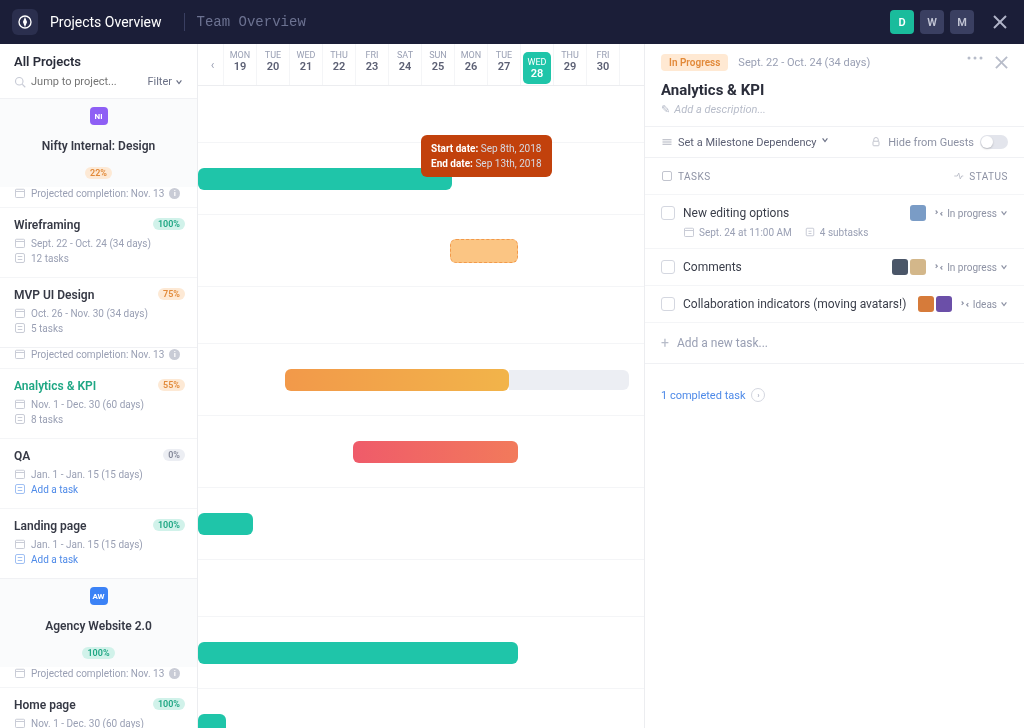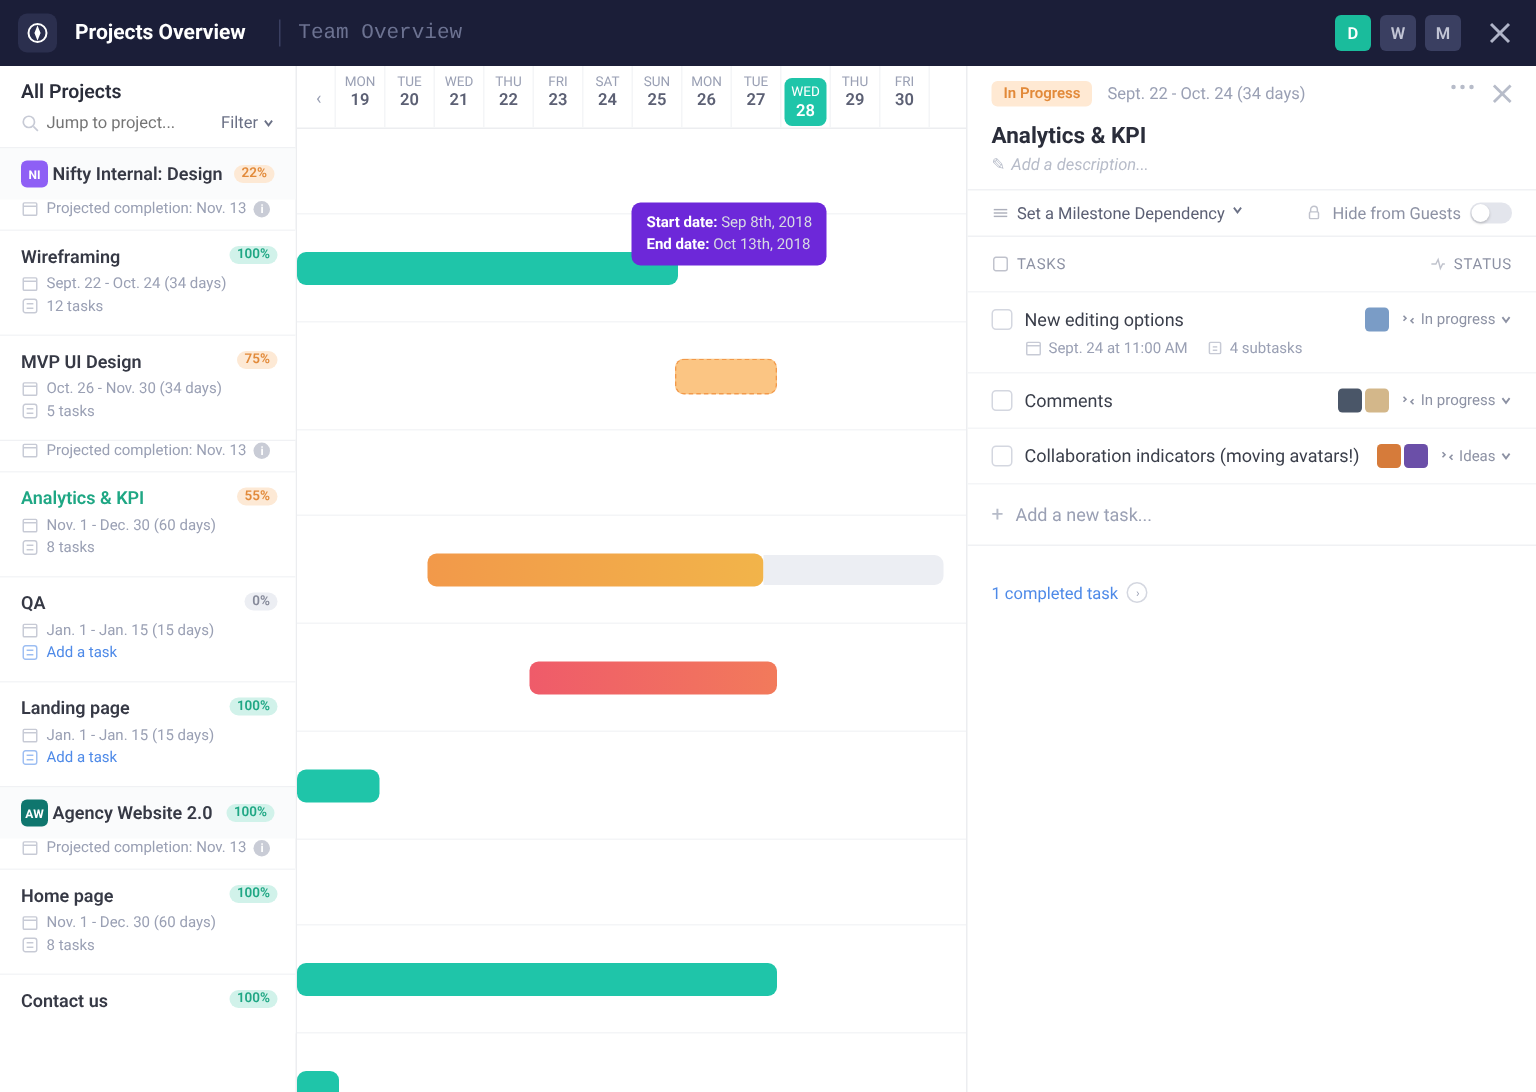--- a/index.html
+++ b/index.html
@@ -1,40 +1,40 @@
 <!DOCTYPE html>
 <html><head>
 <meta charset="utf-8">
 <style>
 * { margin: 0; padding: 0; box-sizing: border-box; font-family: -apple-system, BlinkMacSystemFont, "Segoe UI", Roboto, sans-serif; }
 body { background: #f6f7f9; width: 1024px; height: 728px; overflow: hidden; font-size: 12px; color: #3a3e4a; }
 .topbar { height: 44px; background: #1b1e38; display: flex; align-items: center; padding: 0 12px; color: #fff; }
 .logo-box { width: 26px; height: 26px; background: #2b2f4e; border-radius: 6px; display: flex; align-items: center; justify-content: center; margin-right: 12px; }
-.nav-title-active { font-weight: 700; font-size: 14px; margin-right: 10px; }
+.nav-title-active { font-weight: 400; font-size: 14px; margin-right: 10px; }
 .nav-title-inactive { font-weight: 500; font-size: 14px; color: #6c7291; font-family: Liberation Mono, monospace; }
 .nav-divider { width: 1px; height: 18px; background: #3a3f61; margin: 0 12px; }
 .nav-right { margin-left: auto; display: flex; align-items: center; gap: 6px; }
 .avatar-box { width: 24px; height: 24px; border-radius: 4px; display: flex; align-items: center; justify-content: center; font-size: 11px; font-weight:600; color:#fff;}
 .avatar-d { background: #1abc9c; }
 .avatar-w { background: #3a3f61; color:#c2c5d5;}
 .avatar-m { background: #3a3f61; color:#c2c5d5;}
 .close-x { width: 24px; height: 24px; display: flex; align-items: center; justify-content: center; margin-left: 8px; cursor: pointer; color:#b0b4c8;}
 .content { display: flex; height: calc(728px - 44px); }
 .sidebar { width: 198px; background: #fff; border-right: 1px solid #ecedf0; display: flex; flex-direction: column; }
 .sidebar-header { padding: 10px 14px 6px; }
 .sidebar-title { font-weight: 600; font-size: 13px; color: #2a2d3a; }
 .sidebar-search-row { display: flex; align-items: center; justify-content: space-between; padding: 0 14px 10px; font-size: 11px; color: #9aa0b4; }
 .search-input { border:none; color:#9aa0b4; font-size:11px; width: 100px; outline:none; }
 .filter { display:flex; align-items:center; gap:3px; color:#6b7186; cursor:pointer;}
 .proj-group { border-top: 1px solid #f0f1f4; }
-.proj-header { padding: 8px 14px; display:flex; align-items:center; gap:3px; background:#fafbfc;}
+.proj-header { padding: 8px 14px; display:flex; align-items:center; gap:14px; background:#fafbfc;flex-direction:column;}
 .proj-badge { width: 18px; height:18px; border-radius:4px; display:flex; align-items:center; justify-content:center; font-size:8px; font-weight:700; color:#fff;}
 .badge-purple { background:#8e5ff5;}
 .badge-orange { background:#f2994a;}
-.badge-gold { background:#0f766e;}
+.badge-gold { background:#3b82f6;}
 .proj-name { font-weight:600; font-size:12px; flex:1; color:#363945;}
 .pct-badge { padding: 1px 5px; border-radius: 8px; font-size: 9px; font-weight:600;}
 .pct-orange { background:#fde9d5; color:#e28a3a;}
 .pct-teal { background:#d1f2ea; color:#1fa784;}
 .pct-grey { background:#eceef3; color:#858999;}
 .proj-sub { padding: 0 14px 8px; font-size:10px; color:#9aa0b4; display:flex; align-items:center; gap:5px;}
 .task-item { border-top: 1px solid #f4f5f7; padding: 10px 14px; background: #fff; position: relative;}
 .task-title { font-weight:600; font-size:12px; color:#363945; margin-bottom:5px;}
 .task-title.active { color: #1fa784;}
 .task-meta { font-size:10px; color:#9aa0b4; display:flex; align-items:center; gap:5px; margin-bottom:3px;}
@@ -51,21 +51,21 @@
 .today-box .day-num { color:#fff;}
 .timeline-body { position:relative;}
 .tl-row { height: 72px; border-bottom:1px solid #f4f5f7; position:relative;}
 .tl-row.short { height: 57px;}
 .gantt-bar { position:absolute; height: 22px; border-radius: 6px; top: 50%; transform: translateY(-50%);}
 .gantt-teal { background:#1fc5a9;}
 .gantt-orange { background: linear-gradient(90deg,#f2994a,#f2b44a);}
 .gantt-red { background: linear-gradient(90deg,#ef5b6a,#f27a5b);}
 .gantt-orange-dashed { border: 1px dashed #f2994a; background:#fbc583;}
 .grey-ext { position:absolute; height:20px; background:#eceef3; border-radius:0 6px 6px 0; top:50%; transform:translateY(-50%);}
-.tooltip { position:absolute; background:#6d28d9; color:#d7dae3; border-radius:6px; padding:6px 10px; font-size:10px; line-height:1.5; z-index:5;}
+.tooltip { position:absolute; background:#c2410c; color:#d7dae3; border-radius:6px; padding:6px 10px; font-size:10px; line-height:1.5; z-index:5;}
 .tooltip b { color:#fff;}
 
 .detail-panel { width: 380px; background:#fff; border-left:1px solid #ecedf0; display:flex; flex-direction:column;}
 .dp-top { padding: 10px 16px; display:flex; align-items:center; gap:10px; position:relative;}
 .dp-top-icons { margin-left:auto; display:flex; gap:12px; color:#b7bcc9;}
 .inprog-badge { background:#ffe9d3; color:#e28a3a; padding:3px 8px; border-radius:4px; font-size:10px; font-weight:600;}
 .dp-dates { font-size:11px; color:#9aa0b4;}
 .dp-title { padding: 0 16px; font-size:15px; font-weight:700; color:#2a2d3a;}
 .dp-desc { padding: 4px 16px 10px; font-size:11px; color:#b7bcc9; font-style: italic;}
 .dp-desc-icon { font-style:normal; margin-right:4px;}
@@ -353,21 +353,21 @@
           <div class="day-name">FRI</div>
           <div class="day-num">30</div>
         </div>
       </div>
     <div class="timeline-body">
       <div class="tl-row short"></div>
       <div class="tl-row">
         <div class="gantt-bar gantt-teal" style="left:0;width:254px"></div>
         <div class="tooltip" style="left:223px; top:-8px;">
           <div><b>Start date:</b> <span>Sep 8th, 2018</span></div>
-          <div><b>End date:</b> <span>Oct 13th, 2018</span></div>
+          <div><b>End date:</b> <span>Sep 13th, 2018</span></div>
         </div>
       </div>
       <div class="tl-row">
         <div class="gantt-bar gantt-orange-dashed" style="left:252px;width:68px;height:24px"></div>
       </div>
       <div class="tl-row short"></div>
       <div class="tl-row">
         <div class="gantt-bar gantt-orange" style="left:87px;width:224px"></div>
         <div class="grey-ext" style="left:311px;width:120px"></div>
       </div>

